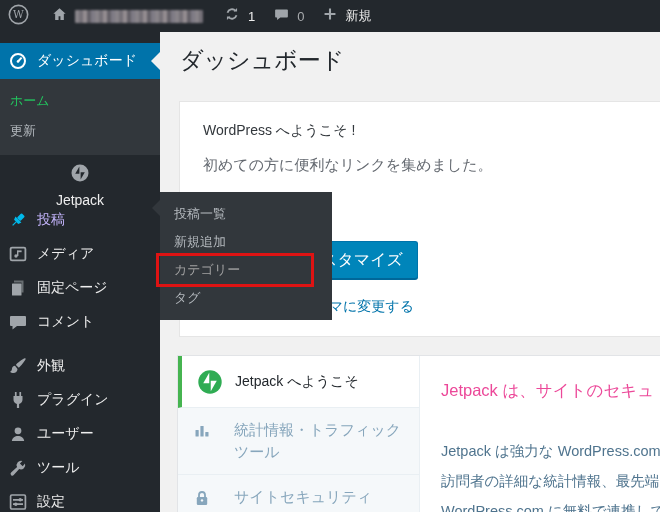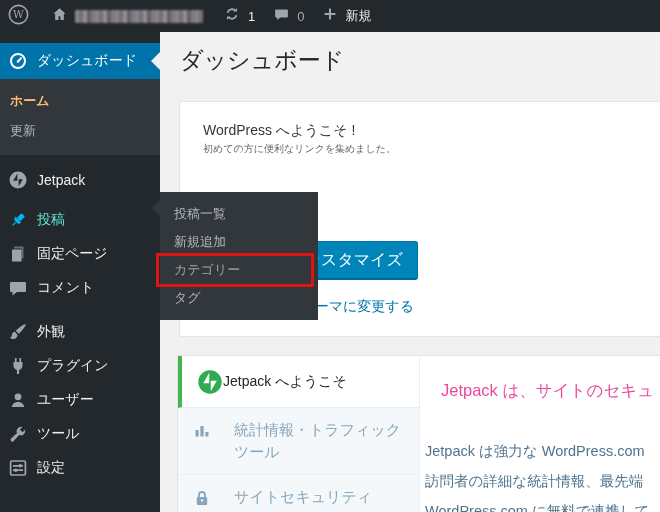--- a/index.html
+++ b/index.html
@@ -21,59 +21,59 @@
   .sidebar { position:absolute; left:0; top:32px; width:160px; height:480px; background:#23282d; z-index:30; }
   .adminmenu { padding-top:11px; }
   .mi { position:relative; height:34px; display:flex; align-items:center; gap:9px; padding:0 8px; color:#eee; font-size:14px; cursor:pointer; }
   .mi .micon { width:20px; height:20px; color:#a0a5aa; flex:0 0 20px; }
   .mi-dashboard { height:36px; background:#0073aa; color:#fff; }
   .mi-dashboard .micon { color:#fff; }
   .mi-dashboard::after { content:''; position:absolute; right:0; top:50%; margin-top:-9px; width:0; height:0;
     border-top:9px solid transparent; border-bottom:9px solid transparent; border-right:9px solid #f1f1f1; }
   .submenu { background:#32373c; padding:7px 0 9px; }
   .smi { padding:6px 0 6px 10px; font-size:13px; color:#b4b9be; cursor:pointer; }
-  .smi.current { color:#fdba74; font-weight:700; }
-  .mi-jetpack { margin-top:8px; }
-  .mi-posts { margin-top:6px; color:#5eead4; }
+  .smi.current { color:#22c55e; font-weight:400; }
+  .mi-jetpack { margin-top:8px;flex-direction:column; }
+  .mi-posts { margin-top:6px; color:#c4b5fd; }
   .mi-posts .micon { color:#00b9eb; }
   .menu-sep { height:10px; }
 
   
-  .flyout { position:absolute; left:160px; top:192px; width:158px; background:#32373c; padding:8px 0; z-index:40; }
+  .flyout { position:absolute; left:160px; top:192px; width:172px; background:#32373c; padding:8px 0; z-index:40; }
   .flyout::before { content:''; position:absolute; left:-8px; top:8px; width:0; height:0;
     border-top:8px solid transparent; border-bottom:8px solid transparent; border-right:8px solid #32373c; }
   .fi { line-height:28px; padding:0 14px; font-size:13px; color:#b4b9be; cursor:pointer; white-space:nowrap; }
   .fi.current { color:#a3a3a3; }
 
   
   .red-box { position:absolute; left:156px; top:253px; width:158px; height:34px; border:3px solid #de1313; z-index:60; }
 
   
   .content { position:absolute; left:160px; top:32px; width:500px; height:480px; background:#f1f1f1; }
   .page-title { position:absolute; left:20px; top:13px; font-size:23px; font-weight:400; color:#23282d; }
 
   .welcome-panel { position:absolute; left:19px; top:69px; width:645px; height:236px; background:#fff; border:1px solid #e5e5e5; z-index:5; }
   .welcome-title { position:absolute; left:23px; top:20px; font-size:14px; font-weight:400; color:#32373c; white-space:nowrap; }
-  .welcome-sub { position:absolute; left:23px; top:40px; font-size:10px; color:#646970; white-space:nowrap; }
+  .welcome-sub { position:absolute; left:23px; top:54px; font-size:15px; color:#646970; white-space:nowrap; }
   .customize-btn { position:absolute; left:44px; top:139px; width:194px; height:38px; background:#0085ba; border:1px solid #0073aa;
     border-bottom-color:#006799; border-radius:3px; color:#fff; font-size:16px; line-height:36px; text-align:center;
     white-space:nowrap; overflow:hidden; box-shadow:0 1px 0 #006799; cursor:pointer; font-family:inherit; }
   .theme-link { position:absolute; left:35px; top:196px; font-size:14px; color:#0073aa; white-space:nowrap; cursor:pointer; text-decoration:none; }
 
   .jetpack-card { position:absolute; left:17px; top:323px; width:645px; height:200px; background:#fff; border:1px solid #e2e4e7; }
   .jp-header { position:absolute; left:0; top:0; width:241px; height:52px; background:#fff; border-left:4px solid #46b450;
-    border-bottom:1px solid #e9eff3; display:flex; align-items:center; padding-left:15px; cursor:pointer; }
+    border-bottom:1px solid #e9eff3; display:flex; align-items:center; gap:12px; padding-left:15px; cursor:pointer; }
   .jp-header-title { font-size:14px; color:#23282d; white-space:nowrap; }
   .jp-nav { position:absolute; left:0; top:52px; width:241px; height:148px; background:#f5f8fa; }
   .jp-nav-item { display:flex; gap:22px; padding:11px 14px; color:#87a6bc; font-size:15px; line-height:22px;
     border-bottom:1px solid #e9eff3; cursor:pointer; }
   .jp-nav-item .micon { width:20px; height:20px; flex:0 0 20px; margin-top:2px; color:#87a6bc; }
   .jp-right { position:absolute; left:241px; top:0; width:404px; height:200px; background:#fff; border-left:1px solid #e9eff3; }
   .jp-heading { position:absolute; left:21px; top:24px; font-size:16.5px; font-weight:400; color:#ec4899; white-space:nowrap; }
-  .jp-line { position:absolute; left:5px; font-size:14.5px; color:#4f748e; white-space:nowrap; }
+  .jp-line { position:absolute; left:21px; font-size:14.5px; color:#4f748e; white-space:nowrap; }
   .jp-line.l1 { top:86px; } .jp-line.l2 { top:116px; } .jp-line.l3 { top:146px; }
 </style>
 </head>
 <body>
 
 <div id="stage">
 
   <div class="content">
     <h1 class="page-title">ダッシュボード</h1>
 
@@ -160,20 +160,31 @@
               <g transform="rotate(45 10 10)">
                 <rect x="7.6" y="2.6" width="4.8" height="6.6" rx="1"></rect>
                 <path d="M5.8 9.4 h8.4 l-1.2 3.2 h-6 z"></path>
                 <rect x="9.4" y="12.6" width="1.2" height="5"></rect>
               </g>
             </svg>
         </span>
         <span>投稿</span>
       </div>
 
+      <div class="mi">
+        <span class="micon">
+          <svg viewBox="0 0 20 20" width="20" height="20">
+              <rect x="2.6" y="3.6" width="14.8" height="12.8" rx="1.4" fill="none" stroke="currentColor" stroke-width="1.8"></rect>
+              <circle cx="8" cy="12" r="1.7" fill="currentColor"></circle>
+              <rect x="9" y="6.8" width="1.4" height="5.2" fill="currentColor"></rect>
+              <path d="M9 6.4 h4.6 v1.8 h-4.6 z" fill="currentColor"></path>
+            </svg>
+        </span>
+        <span>メディア</span>
+      </div>
 
       <div class="mi">
         <span class="micon">
           <svg viewBox="0 0 20 20" width="20" height="20" fill="currentColor">
               <path d="M6 2.5 h9.5 v12 h-2 v-10 h-7.5 z" opacity="0.55"></path>
               <rect x="4" y="5.5" width="9.5" height="12" rx="0.6"></rect>
             </svg>
         </span>
         <span>固定ページ</span>
       </div>

